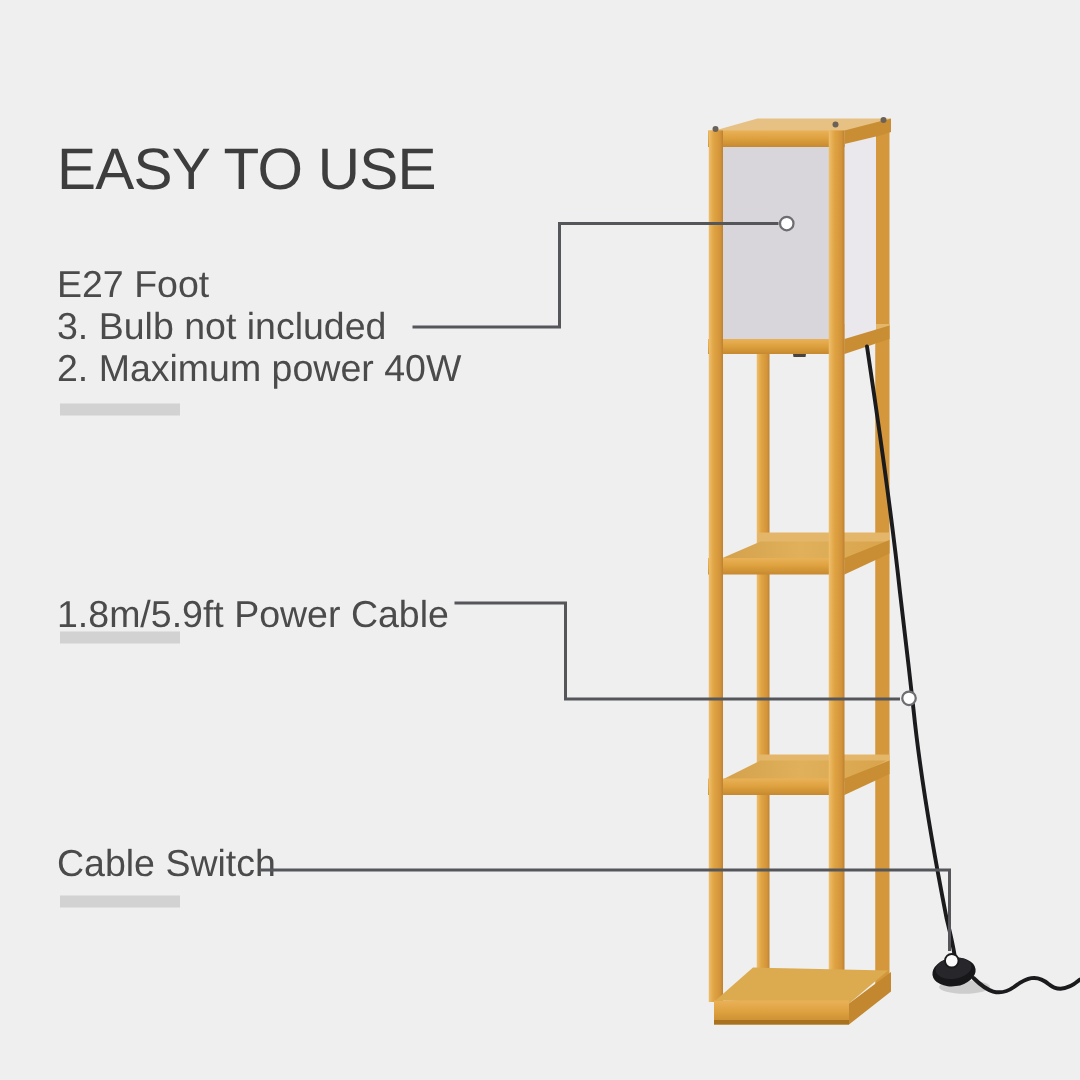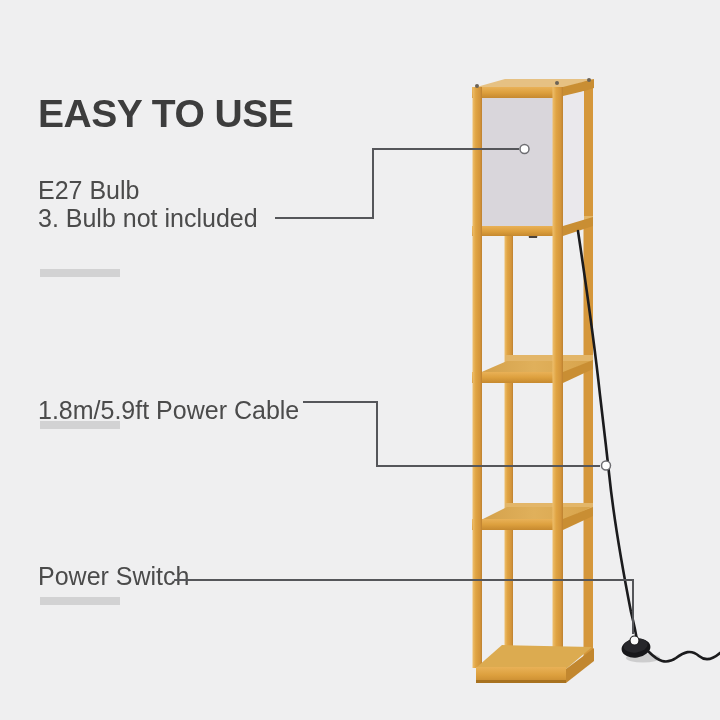--- a/index.html
+++ b/index.html
@@ -4,21 +4,21 @@
 <style>
   html,body{margin:0;padding:0}
   body{
     width:720px;height:720px;position:relative;overflow:hidden;
     background:var(--c-background,#efeff0);
     font-family:"Liberation Sans","DejaVu Sans",sans-serif;
   }
   .stage{position:absolute;inset:0}
   .page-title{
     position:absolute;left:38px;top:66px;
-    font-size:39px;font-weight:700;letter-spacing:-0.5px;
+    font-size:39px;font-weight:400;letter-spacing:-0.5px;
     color:var(--c-title-text,#3d3d3d);
   }
   .callout-text{
     position:absolute;left:38px;
     font-size:25px;line-height:28px;
     color:var(--c-body-text,#4b4b4b);
     white-space:nowrap;
   }
   #bulb-block{top:176px}
   #cable-block{top:396px}
@@ -38,32 +38,33 @@
   .shade-side{fill:var(--c-shade-side,#eae8ec)}
 </style>
 </head>
 <body>
 
 <div class="stage">
 
   <h1 class="page-title">EASY TO USE</h1>
 
   <div class="callout-text" id="bulb-block">
-    <div>E27 Bulb</div>
+    <div>E27 Foot</div>
     <div>3. Bulb not included</div>
+    <div>2. Maximum power 40W</div>
   </div>
   <div class="underbar" id="bulb-bar"></div>
 
   <div class="callout-text" id="cable-block">
     <div>1.8m/5.9ft Power Cable</div>
   </div>
   <div class="underbar" id="cable-bar"></div>
 
   <div class="callout-text" id="switch-block">
-    <div>Power Switch</div>
+    <div>Cable Switch</div>
   </div>
   <div class="underbar" id="switch-bar"></div>
 
   <svg viewBox="0 0 720 720" width="720" height="720">
     <defs>
       <linearGradient id="gPost" x1="0" y1="0" x2="1" y2="0">
         <stop offset="0" stop-color="#eebf6d"></stop>
         <stop offset="0.35" stop-color="#e0a443"></stop>
         <stop offset="0.8" stop-color="#d3943a"></stop>
         <stop offset="1" stop-color="#bd8130"></stop>

